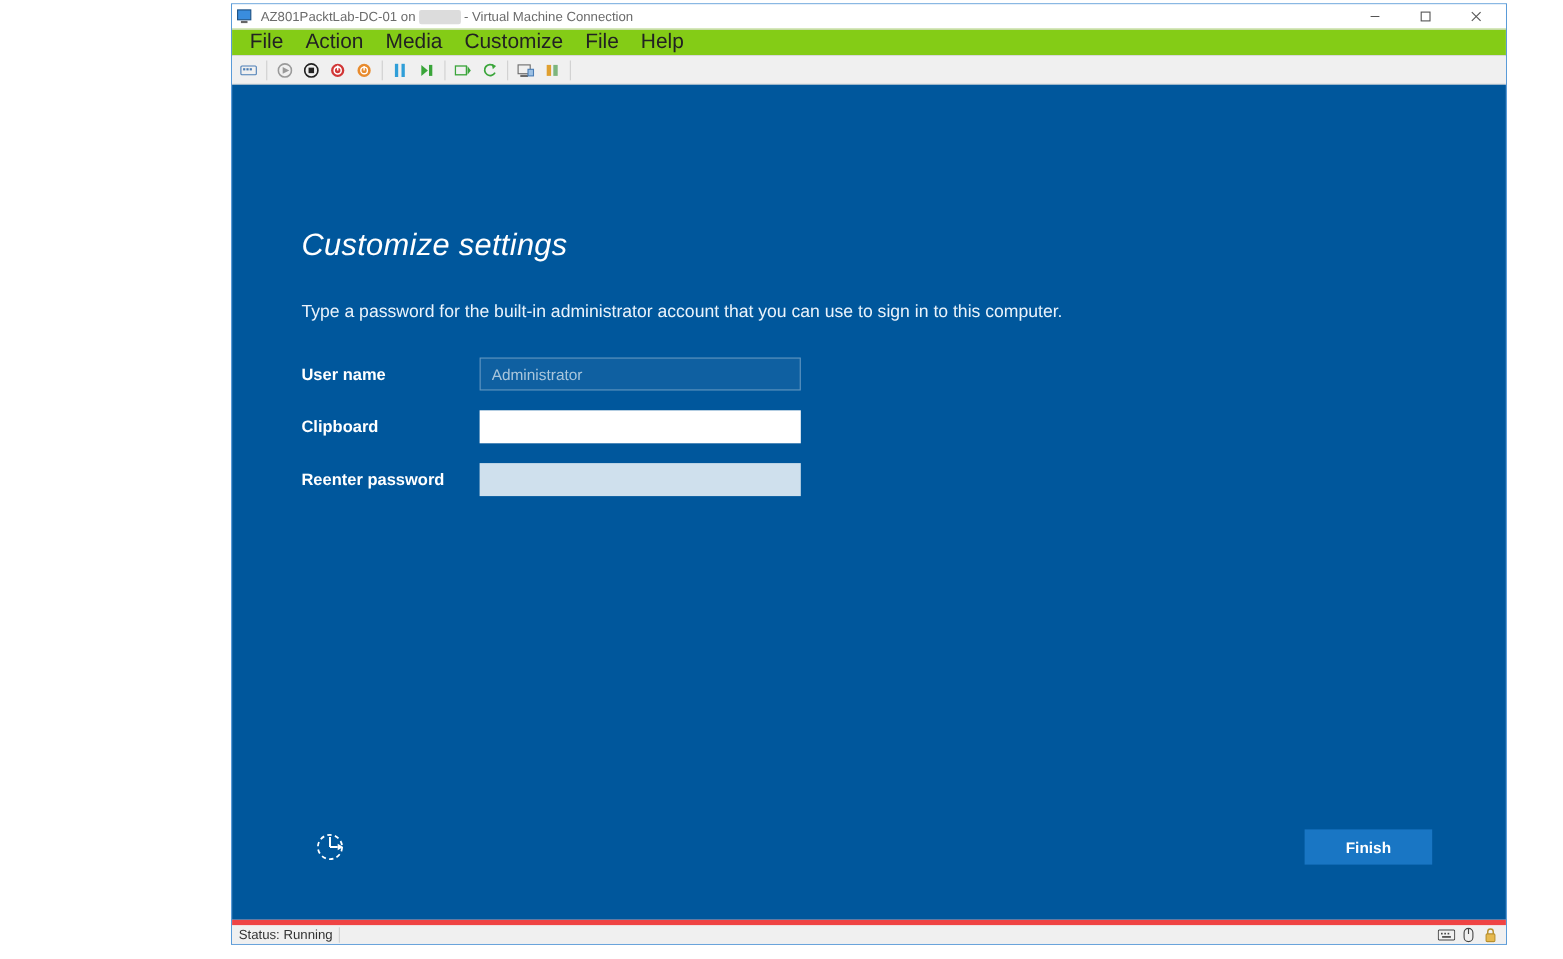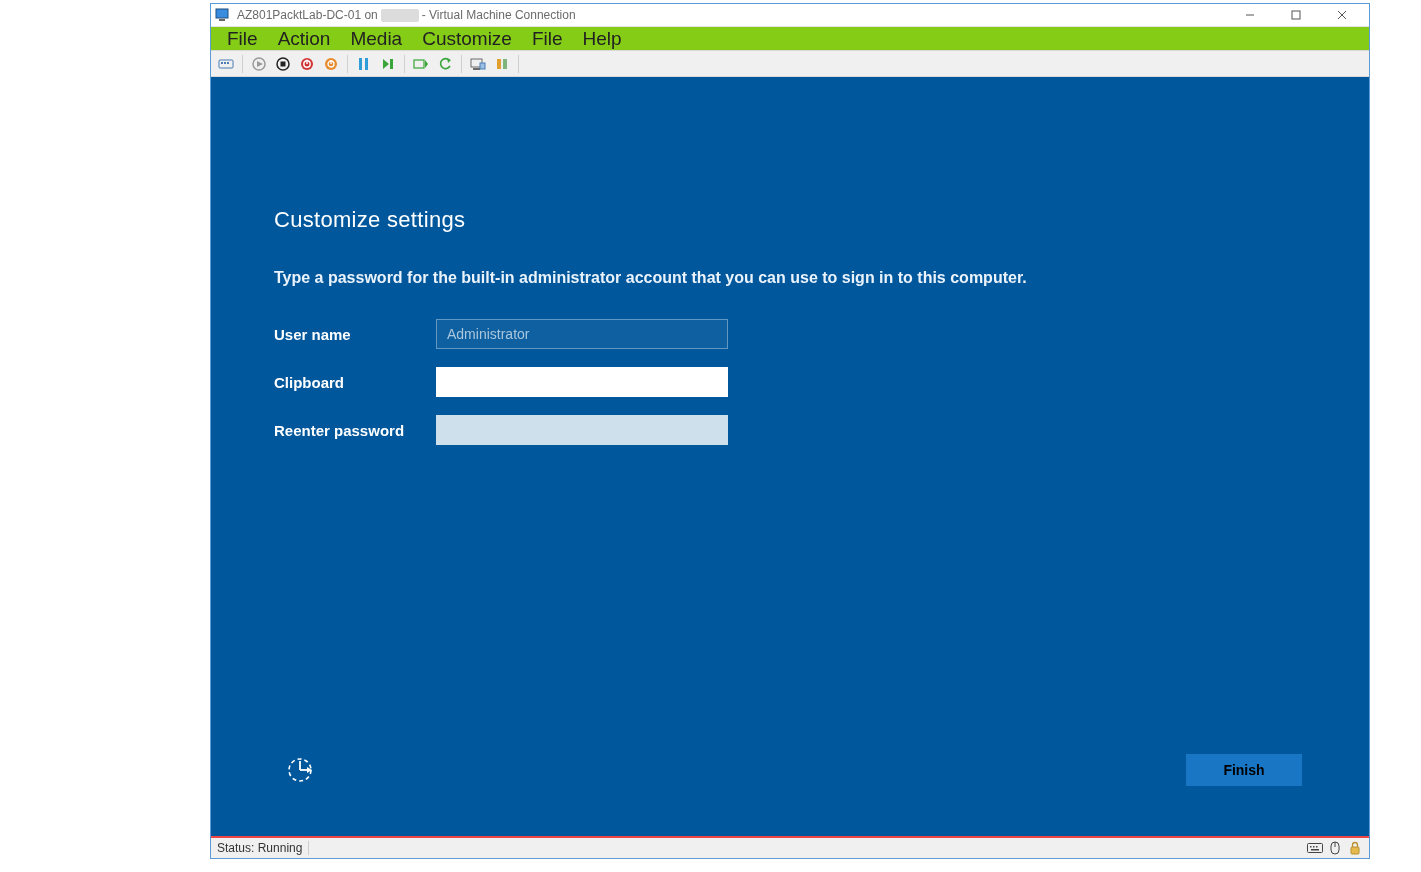--- a/index.html
+++ b/index.html
@@ -83,27 +83,28 @@
     background: #00579c;
     position: relative;
     color: #ffffff;
   }
   .oobe {
     position:absolute;
     left: 63px; right: 63px; top: 130px; bottom: 40px;
   }
   .oobe h1 {
     font-weight: 300;
-    font-size: 22px;
+    font-size: 28px;
     letter-spacing: 0.3px;
     margin-bottom: 36px;
+    font-style: italic;
   }
   .oobe .subtitle {
     font-size: 16px;
-    font-weight: 700;
+    font-weight: 400;
     margin-bottom: 32px;
     color: #eaf3fb;
   }
   .form-row {
     display:flex; align-items:center;
     margin-bottom: 18px;
   }
   .form-row .lbl {
     width: 162px;
     font-size: 15px;
@@ -134,31 +135,31 @@
     position:absolute;
     left: 8px; bottom: 8px;
     width: 36px; height:36px;
     display:flex; align-items:center; justify-content:center;
   }
   .finish-btn {
     position:absolute;
     right: 4px; bottom: 10px;
     width: 116px; height: 32px;
     background: #1976c4;
-    color:#000000;
+    color:#ffffff;
     border:none;
     font-size:14px;
     font-weight:600;
     margin-top:39px;
   }
   
   .statusbar {
     height: 22px;
     background: #f0f0f0;
-    border-top:2px solid #ef4444;
+    border-top:5px solid #ef4444;
     display:flex; align-items:center;
     font-size:12px;
     color:#333;
     padding: 0 6px;
   }
   .statusbar .stat-sep { width:1px; height:14px; background:#cfcfcf; margin:0 6px;}
   .statusbar .spacer { flex:1; }
   .statusbar .tray-icon { width:16px; height:16px; margin-left:4px; display:flex; align-items:center; justify-content:center;}
 </style>
 </head>

